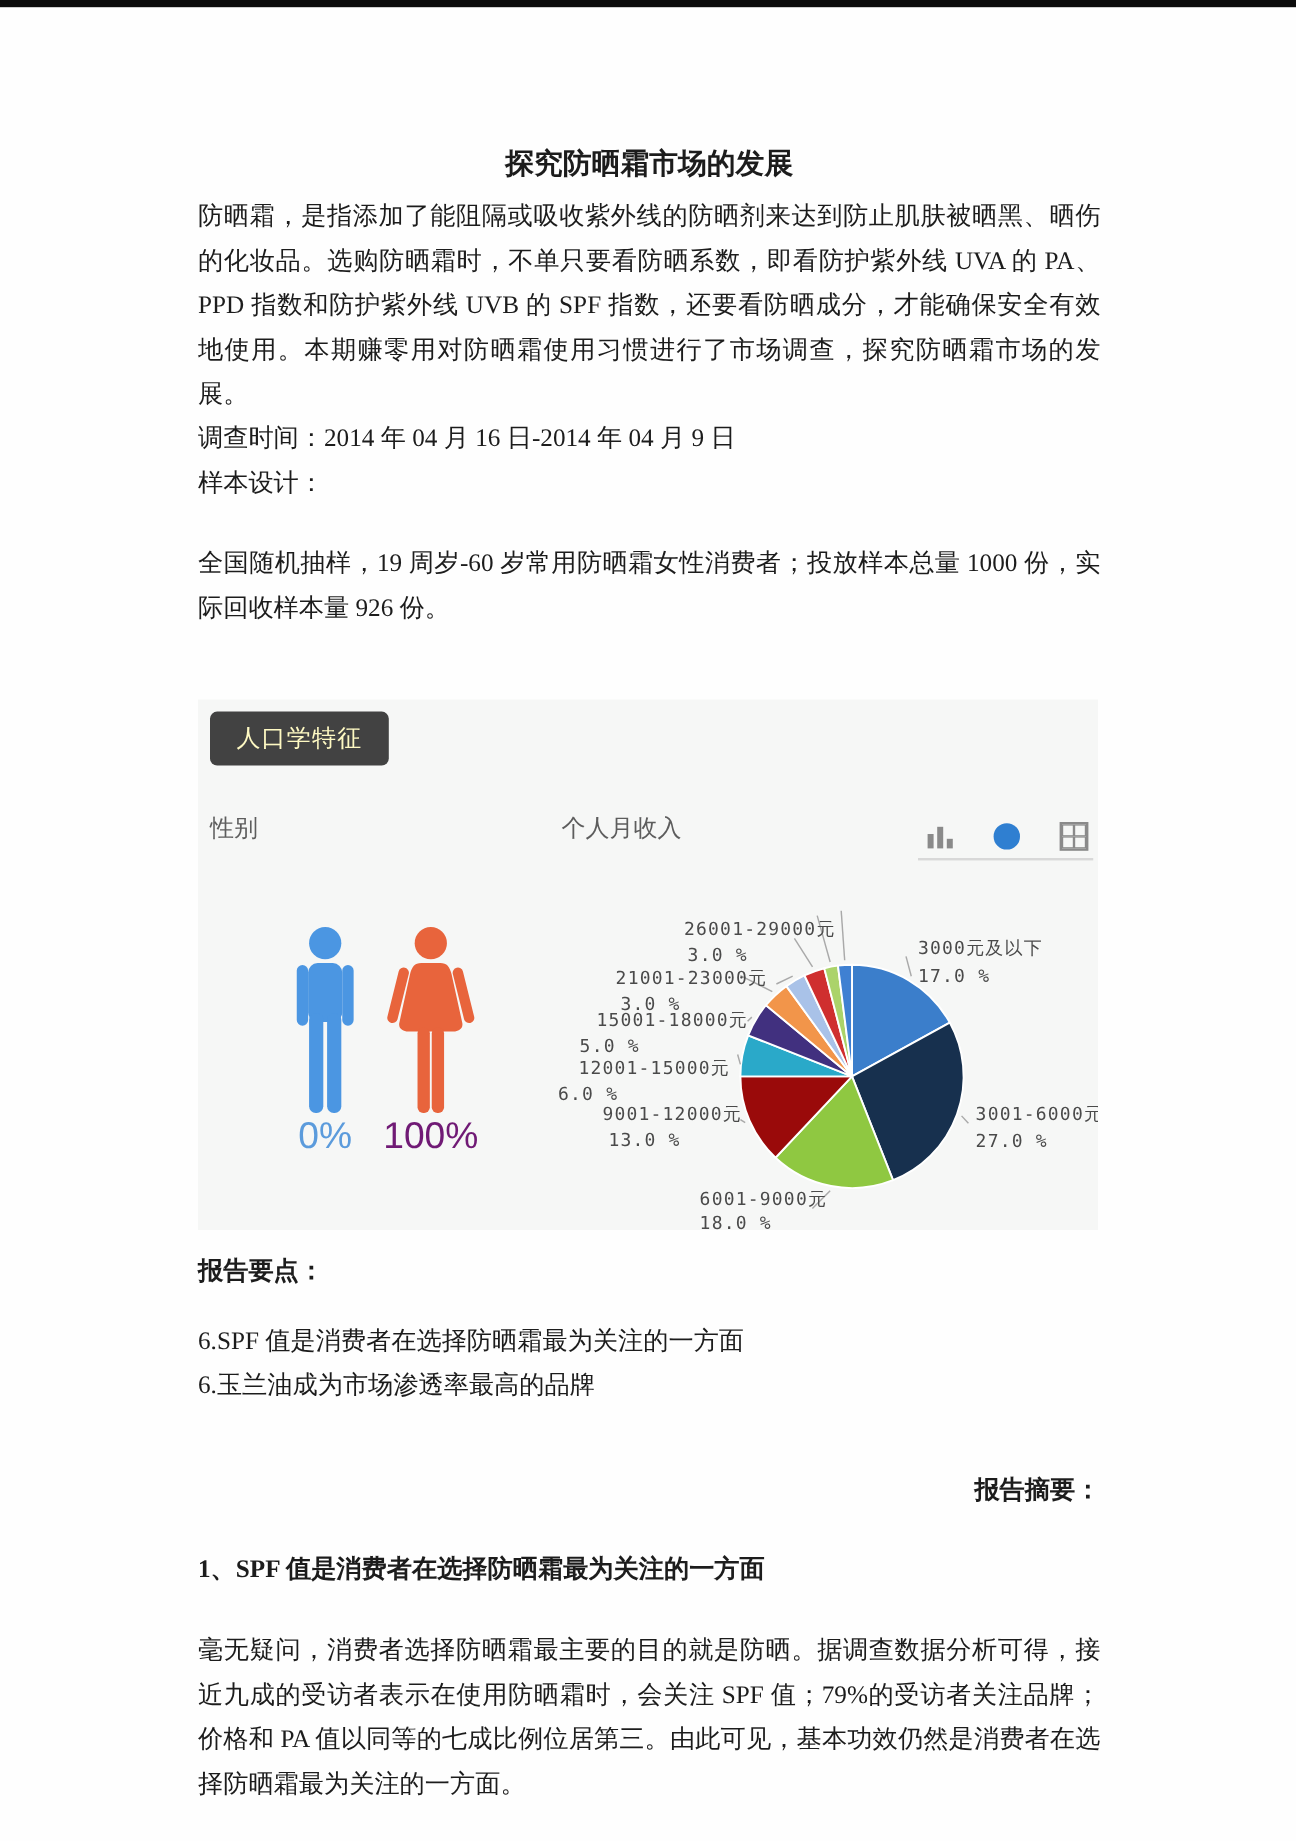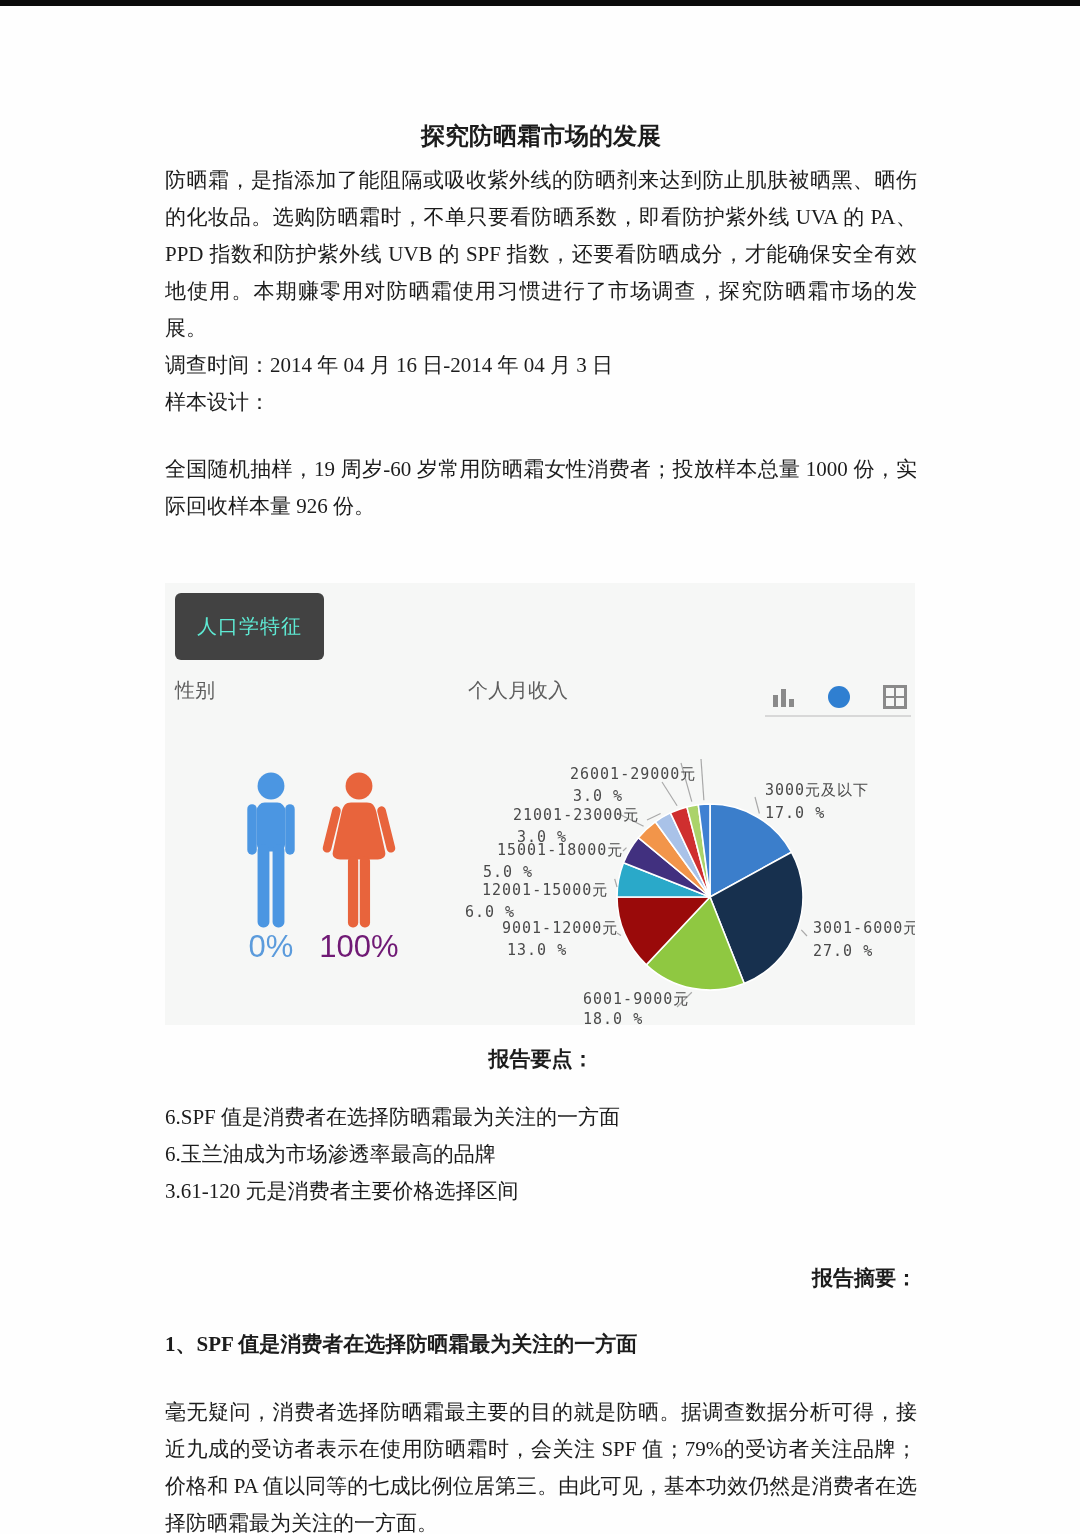--- a/index.html
+++ b/index.html
@@ -6,23 +6,23 @@
   body{width:1080px;height:1534px;background:#fefefe;position:relative;overflow:hidden;
        font-family:"Liberation Serif","DejaVu Serif",serif;color:#1c1c1c;}
   .topstrip{position:absolute;top:0;left:0;width:100%;height:6px;background:#0b0b0b;}
   .doc{padding:120px 163px 0 165px;}
   .title{font-size:24px;font-weight:bold;text-align:center;margin:0 0 10px 0;}
   .para{font-size:21px;line-height:37px;text-align:justify;margin:0;}
   .line{font-size:21px;line-height:37px;margin:0;}
   .sample-para{margin-top:30px;}
   
   .panel{position:relative;margin-top:58px;width:750px;height:442px;background:#f6f7f6;}
-  .badge{position:absolute;left:10px;top:10px;background:#424242;color:#5eead4;border-radius:6px;
+  .badge{position:absolute;left:10px;top:10px;background:#424242;color:#fef9c3;border-radius:6px;
          font-family:"Liberation Sans","DejaVu Sans",sans-serif;font-size:20px;
-         padding:20px 22px;letter-spacing:1px;}
+         padding:9px 22px;letter-spacing:1px;}
   .chart-label{position:absolute;font-family:"Liberation Sans","DejaVu Sans",sans-serif;
          font-size:20px;color:#5d5d5d;margin-top:28px;}
   .lbl-gender{left:10px;top:66px;}
   .lbl-income{left:303px;top:66px;}
   .toggles{position:absolute;left:603px;top:96px;width:142px;height:36px;
            display:flex;align-items:center;justify-content:space-between;}
   .toggle{width:30px;height:30px;display:flex;align-items:flex-end;justify-content:center;cursor:pointer;}
   .bars{display:flex;align-items:flex-end;gap:3px;padding-bottom:5px;}
   .bars i{display:block;width:5px;background:#8a8a8a;}
   .bars i:nth-child(1){height:12px;}
@@ -38,37 +38,37 @@
   .female-figure{left:148px;width:92px;}
   .gender-pct{position:absolute;top:346px;font-family:"Liberation Sans","DejaVu Sans",sans-serif;
               font-size:31px;text-align:center;}
   .male-pct{left:62px;width:88px;color:#5b9bdc;}
   .female-pct{left:148px;width:92px;color:#701a75;}
   .pie-svg{position:absolute;left:0;top:0;pointer-events:none;}
   .pie-svg path.slice{pointer-events:auto;cursor:pointer;}
   .pie-svg text{font-family:"DejaVu Sans Mono","Liberation Mono",monospace;
                 font-size:15px;fill:#4a4a4a;letter-spacing:1px;}
   
-  .keypoints-title{font-size:21px;font-weight:bold;text-align:center;margin:20px 0 0 0;}
+  .keypoints-title{font-size:21px;font-weight:bold;text-align:left;margin:20px 0 0 0;}
   .keypoints{margin-top:26px;}
   .summary-title{font-size:21px;font-weight:bold;margin:54px 0 0 0;text-align:right;}
   .section-title{font-size:21px;font-weight:bold;margin:38px 0 0 0;}
   .section-body{margin-top:36px;}
 </style>
 </head>
 <body>
 
 <div class="topstrip"></div>
 
 <div class="doc">
 
   <h1 class="title">探究防晒霜市场的发展</h1>
 
   <p class="para">防晒霜，是指添加了能阻隔或吸收紫外线的防晒剂来达到防止肌肤被晒黑、晒伤的化妆品。选购防晒霜时，不单只要看防晒系数，即看防护紫外线 UVA 的 PA、PPD 指数和防护紫外线 UVB 的 SPF 指数，还要看防晒成分，才能确保安全有效地使用。本期赚零用对防晒霜使用习惯进行了市场调查，探究防晒霜市场的发展。</p>
-  <p class="line">调查时间：2014 年 04 月 16 日-2014 年 04 月 3 日</p>
+  <p class="line">调查时间：2014 年 04 月 16 日-2014 年 04 月 9 日</p>
   <p class="line">样本设计：</p>
 
   <p class="para sample-para">全国随机抽样，19 周岁-60 岁常用防晒霜女性消费者；投放样本总量 1000 份，实际回收样本量 926 份。</p>
 
   <div class="panel">
     <div class="badge">人口学特征</div>
 
     <div class="chart-label lbl-gender">性别</div>
     <div class="chart-label lbl-income">个人月收入</div>
 
@@ -156,20 +156,19 @@
         <text x="352" y="259">3.0 %</text>
         <text x="405" y="196">26001-29000元</text>
         <text x="408" y="218">3.0 %</text>
       </svg>
   </div>
 
   <p class="keypoints-title">报告要点：</p>
   <div class="keypoints">
     <p class="line">6.SPF 值是消费者在选择防晒霜最为关注的一方面</p>
     <p class="line">6.玉兰油成为市场渗透率最高的品牌</p>
-    <p class="line">3.61-120 元是消费者主要价格选择区间</p>
   </div>
 
   <p class="summary-title">报告摘要：</p>
   <p class="section-title">1、SPF 值是消费者在选择防晒霜最为关注的一方面</p>
   <p class="para section-body">毫无疑问，消费者选择防晒霜最主要的目的就是防晒。据调查数据分析可得，接近九成的受访者表示在使用防晒霜时，会关注 SPF 值；79%的受访者关注品牌；价格和 PA 值以同等的七成比例位居第三。由此可见，基本功效仍然是消费者在选择防晒霜最为关注的一方面。</p>
 
 </div>
 
 </body></html>

